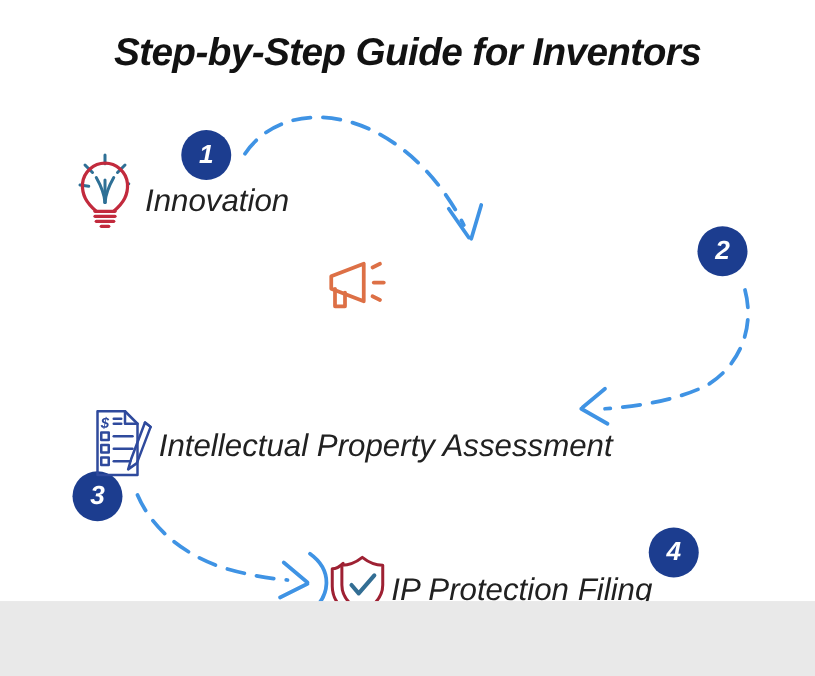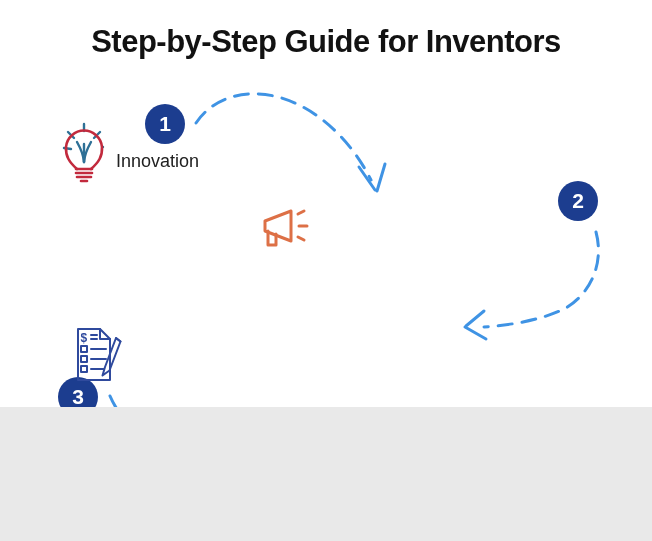--- a/index.html
+++ b/index.html
@@ -1,22 +1,23 @@
 <!DOCTYPE html>
 <html style="--background: #ffffff; --title_text: #121212; --label_text: #212121; --badge_bg: #1c3d8f; --badge_text: #ffffff; --arrow: #3f93e4; --bulb_red: #c22a3d; --spark_blue: #2e7096; --megaphone_orange: #dd7046; --doc_navy: #2f4a9d; --shield_red: #9e2133; --check_blue: #336e94;"><head>
 <meta charset="utf-8">
 <style>
   html,body{margin:0;padding:0;background:#e9e9e9;}
   .canvas{
     position:relative;
-    width:652px;height:407px;
+    width:652px;height:481px;
     margin:0 auto;
     background:var(--background,#ffffff);
     font-family:"Liberation Sans", sans-serif;
     overflow:hidden;
+    font-style:italic;
   }
   .title{
     position:absolute;
     left:0;top:24px;width:652px;
     margin:0;
     text-align:center;
     font-size:31px;
     font-weight:bold;
     letter-spacing:-0.5px;
     color:var(--title_text,#121212);
@@ -49,21 +50,21 @@
     font-size:21px;
     font-weight:bold;
     display:flex;
     align-items:center;
     justify-content:center;
   }
   .icon{position:absolute;display:block;}
   .icon svg{display:block;width:100%;height:100%;}
   .label{
     position:absolute;
-    font-size:18px;
+    font-size:25px;
     color:var(--label_text,#212121);
     white-space:nowrap;
     display:flex;
     align-items:center;
     height:30px;
   }
   
   .icon-1{left:56px;top:118px;width:56px;height:68px;}
   .label-1{left:116px;top:146px;}
   .badge-1{left:145px;top:104px;}
@@ -155,25 +156,27 @@
         <rect x="11" y="40" width="6" height="6"></rect>
         <path d="M 21 23 H 36"></path>
         <path d="M 21 33 H 36"></path>
         <path d="M 21 43 H 34"></path>
         <path d="M 46 12 L 35 41 L 32.5 49.5 L 39.5 44.5 L 50.5 15.5 Z"></path>
         <path d="M 46 12 L 50.5 15.5"></path>
       </g>
       <text x="10.5" y="16" font-size="12" font-weight="bold" fill="var(--doc_navy,#2f4a9d)" font-family="Liberation Sans, sans-serif">$</text>
     </svg>
   </span>
+  <span class="label label-3">Intellectual Property Assessment</span>
 
   <span class="badge badge-4">4</span>
   <span class="icon icon-4">
     <svg viewBox="0 0 52 54" fill="none">
       <g stroke="var(--shield_red,#9e2133)" stroke-width="2.5" stroke-linecap="round" stroke-linejoin="round">
         <path d="M 14 9 C 11 12, 8 13.5, 5 13.5 L 5 28 C 5 40, 13 47, 19 51"></path>
         <path d="M 30 4 C 25 8, 19 10.5, 13 10.5 V 27 C 13 39, 23 46, 30 50 C 37 46, 47 39, 47 27 V 10.5 C 41 10.5, 35 8, 30 4 Z"></path>
       </g>
       <path d="M 21 27 L 27 34 L 40 19" stroke="var(--check_blue,#336e94)" stroke-width="3.4" stroke-linecap="round" stroke-linejoin="round"></path>
     </svg>
   </span>
+  <span class="label label-4">IP Protection Filing</span>
 
 </div>
 
 </body></html>

